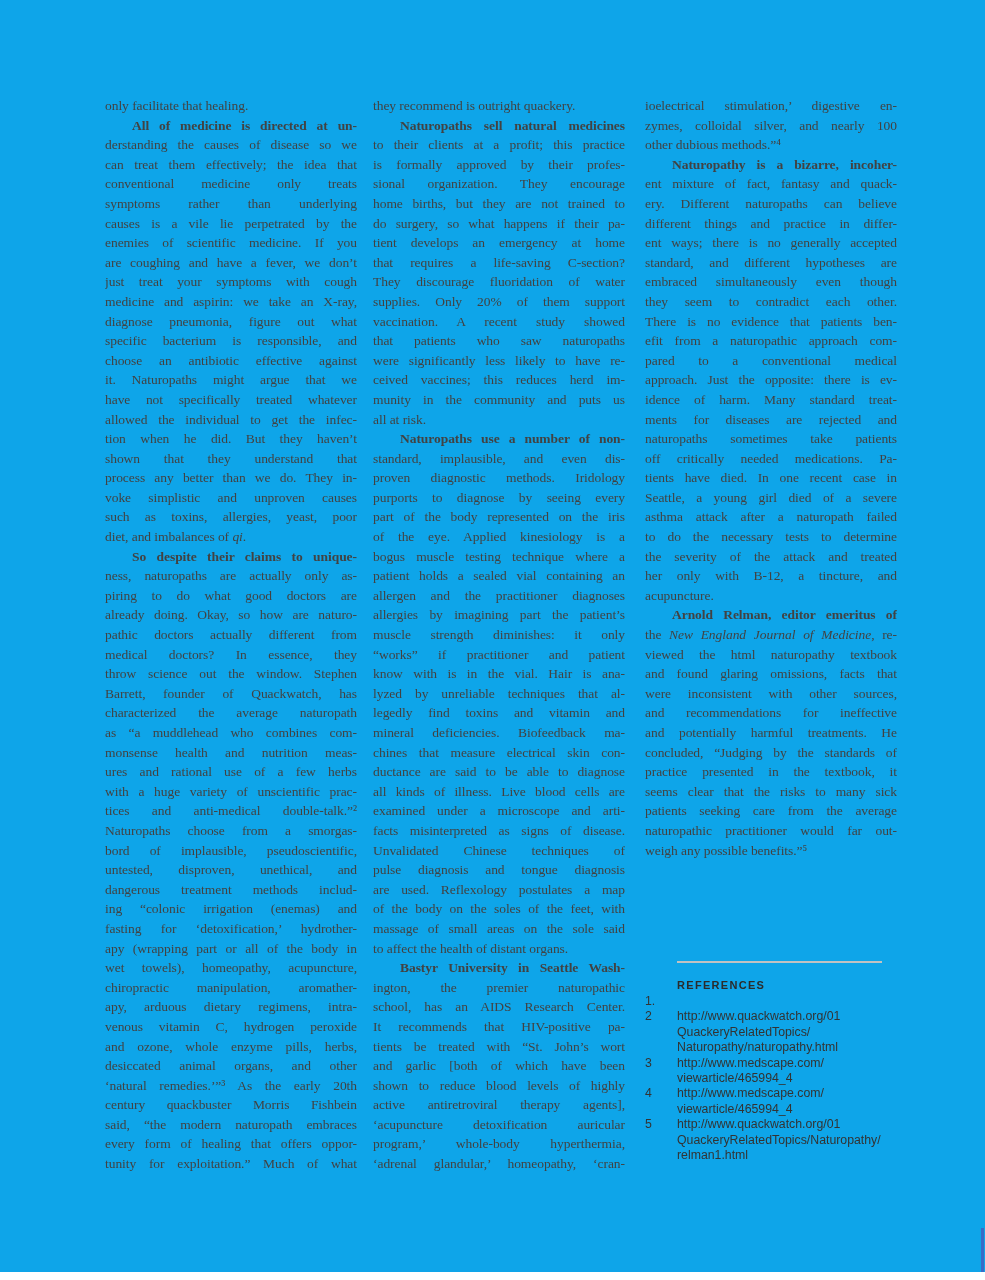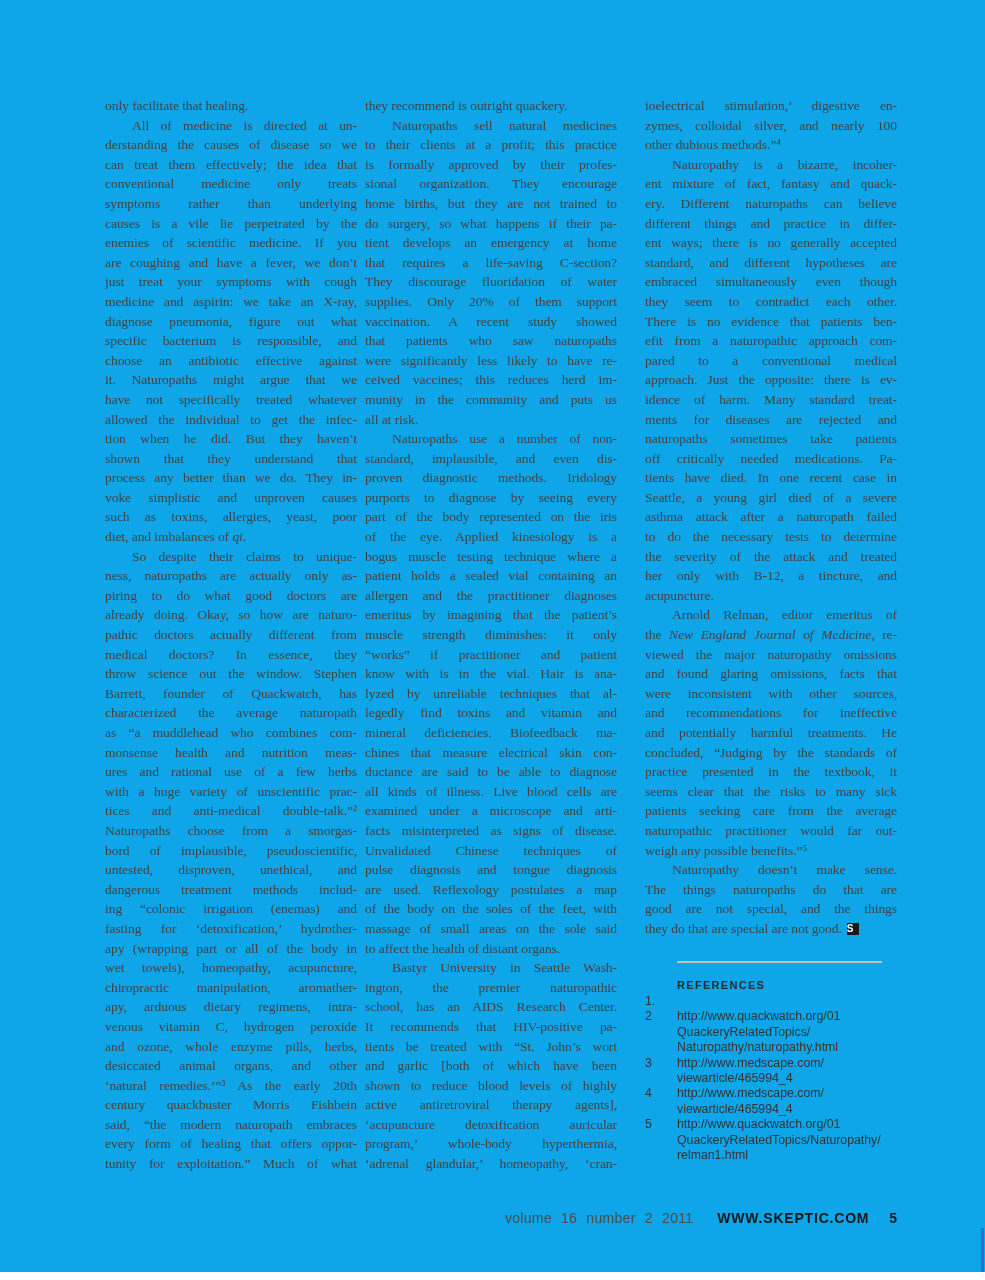--- a/index.html
+++ b/index.html
@@ -1,26 +1,26 @@
 <!DOCTYPE html>
 <html><head>
 <meta charset="utf-8">
 <style>
   html,body{margin:0;padding:0;background:#fff;}
   .page{position:relative;width:985px;height:1272px;background:#0ea5e9;overflow:hidden;
         font-family:"Liberation Serif","DejaVu Serif",serif;}
   .col{position:absolute;top:96px;width:252px;font-size:13.5px;line-height:19.6px;
        color:#424242;letter-spacing:-0.05px;}
   .col-1{left:105px;}
-  .col-2{left:365px;}
+  .col-2{left:373px;}
   .col-3{left:645px;}
   .para{margin:0;}
   .ln{text-align:justify;text-align-last:justify;overflow:hidden;height:19.6px;}
   .ln.endline{text-align-last:left;}
-  .ln.indent{text-indent:27px;}
+  .ln.indent{text-indent:27px;font-weight:bold;}
   .endmark{display:inline-block;background:#1a1a1a;color:#fff;
            font-family:"Liberation Sans",sans-serif;font-weight:bold;font-size:10px;
            line-height:12px;width:12px;text-align:center;margin-left:5px;
            vertical-align:1px;}
   .rule{position:absolute;left:677px;top:961px;width:205px;height:2px;background:#c2c2c2;}
   .refs{position:absolute;left:645px;top:979px;width:252px;
         font-family:"Liberation Sans","DejaVu Sans",sans-serif;color:#333;}
   .refs-heading{font-size:11px;font-weight:bold;letter-spacing:1.3px;color:#2b2b2b;
                 margin:0 0 3px 32px;}
   .ref-item{display:flex;font-size:12.3px;line-height:15.4px;}
@@ -126,21 +126,21 @@
       <div class="para">
         <div class="ln indent">Naturopaths use a number of non-</div>
         <div class="ln">standard, implausible, and even dis-</div>
         <div class="ln">proven diagnostic methods. Iridology</div>
         <div class="ln">purports to diagnose by seeing every</div>
         <div class="ln">part of the body represented on the iris</div>
         <div class="ln">of the eye. Applied kinesiology is a</div>
         <div class="ln">bogus muscle testing technique where a</div>
         <div class="ln">patient holds a sealed vial containing an</div>
         <div class="ln">allergen and the practitioner diagnoses</div>
-        <div class="ln">emeritus by imagining that the patient’s</div>
+        <div class="ln">allergies by imagining part the patient’s</div>
         <div class="ln">muscle strength diminishes: it only</div>
         <div class="ln">“works” if practitioner and patient</div>
         <div class="ln">know with is in the vial. Hair is ana-</div>
         <div class="ln">lyzed by unreliable techniques that al-</div>
         <div class="ln">legedly find toxins and vitamin and</div>
         <div class="ln">mineral deficiencies. Biofeedback ma-</div>
         <div class="ln">chines that measure electrical skin con-</div>
         <div class="ln">ductance are said to be able to diagnose</div>
         <div class="ln">all kinds of illness. Live blood cells are</div>
         <div class="ln">examined under a microscope and arti-</div>
@@ -193,38 +193,32 @@
         <div class="ln">Seattle, a young girl died of a severe</div>
         <div class="ln">asthma attack after a naturopath failed</div>
         <div class="ln">to do the necessary tests to determine</div>
         <div class="ln">the severity of the attack and treated</div>
         <div class="ln">her only with B-12, a tincture, and</div>
         <div class="ln endline">acupuncture.</div>
       </div>
       <div class="para">
         <div class="ln indent">Arnold Relman, editor emeritus of</div>
         <div class="ln">the <i>New England Journal of Medicine</i>, re-</div>
-        <div class="ln">viewed the major naturopathy omissions</div>
+        <div class="ln">viewed the html naturopathy textbook</div>
         <div class="ln">and found glaring omissions, facts that</div>
         <div class="ln">were inconsistent with other sources,</div>
         <div class="ln">and recommendations for ineffective</div>
         <div class="ln">and potentially harmful treatments. He</div>
         <div class="ln">concluded, “Judging by the standards of</div>
         <div class="ln">practice presented in the textbook, it</div>
         <div class="ln">seems clear that the risks to many sick</div>
         <div class="ln">patients seeking care from the average</div>
         <div class="ln">naturopathic practitioner would far out-</div>
         <div class="ln endline">weigh any possible benefits.”⁵</div>
       </div>
-      <div class="para">
-        <div class="ln indent">Naturopathy doesn’t make sense.</div>
-        <div class="ln">The things naturopaths do that are</div>
-        <div class="ln">good are not special, and the things</div>
-        <div class="ln endline">they do that are special are not good.<span class="endmark">S</span></div>
-      </div>
     </div>
 
   <div class="rule"></div>
 
   <div class="refs">
     <div class="refs-heading">REFERENCES</div>
     <div>
         <div class="ref-item">
           <span class="ref-num">1.</span>
         </div>
@@ -240,21 +234,16 @@
           <span class="ref-num">4</span>
           <div class="ref-text">http://www.medscape.com/<br>viewarticle/465994_4</div>
         </div>
         <div class="ref-item">
           <span class="ref-num">5</span>
           <div class="ref-text">http://www.quackwatch.org/01<br>QuackeryRelatedTopics/Naturopathy/<br>relman1.html</div>
         </div>
       </div>
   </div>
 
-  <div class="footer">
-    <span class="footer-issue">volume 16 number 2 2011</span>
-    <span class="footer-site">WWW.SKEPTIC.COM</span>
-    <span class="footer-page">5</span>
-  </div>
 
   <div class="edge-mark" style="background: rgb(58, 107, 198);"></div>
 
 </div>
 
 </body></html>

